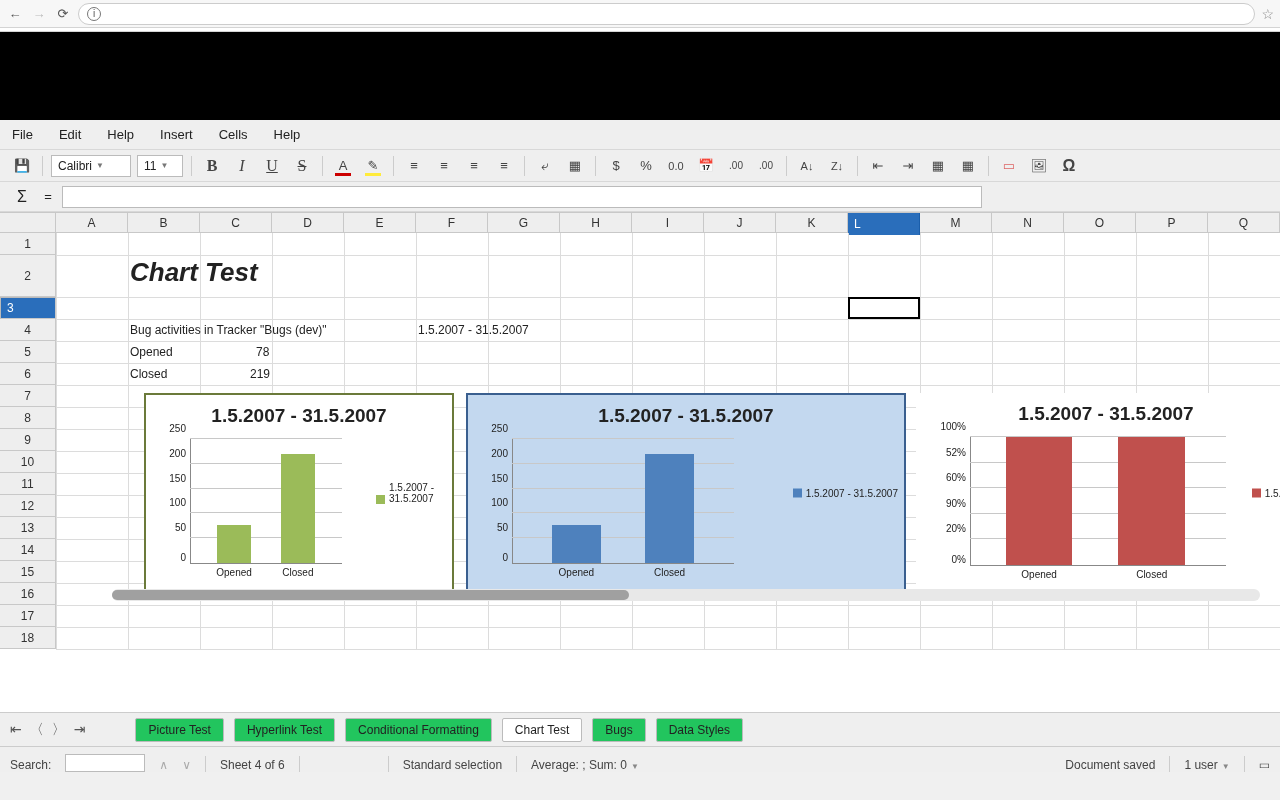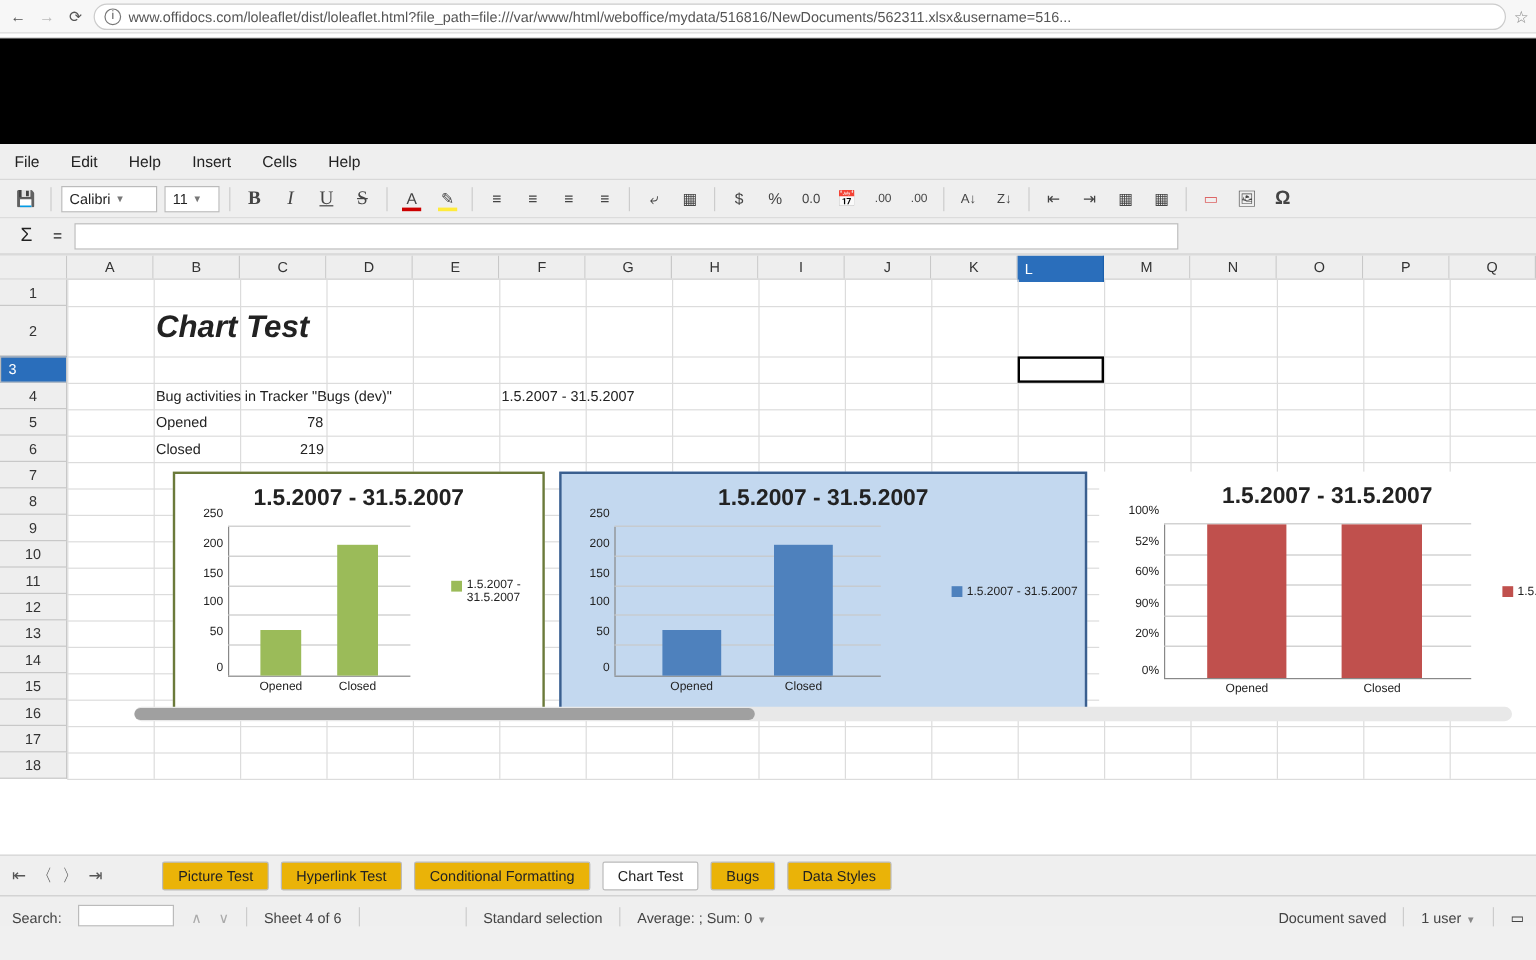--- a/index.html
+++ b/index.html
@@ -84,40 +84,39 @@
 .legend .sw { width:9px; height:9px; }
 .legend.wide { flex-direction:column; align-items:flex-start; }
 
 
 .hscroll { position:absolute; bottom:4px; left:56px; right:20px; height:12px; background:#e8e8e8; border-radius:6px; }
 .hscroll .thumb { position:absolute; left:0; width:45%; top:1px; bottom:1px; background:#a0a0a0; border-radius:5px; }
 
 
 .sheettabs { height: 34px; background:#efefef; display:flex; align-items:center; padding: 0 10px; gap:10px; border-top:1px solid #ccc; }
 .tab-nav { display:flex; gap:8px; color:#555; font-size:14px; }
-.sheet-tab { border:1px solid #bbb; background:#eab308; padding: 4px 12px; font-size:12px; border-radius:2px; }
+.sheet-tab { border:1px solid #bbb; background:#22c55e; padding: 4px 12px; font-size:12px; border-radius:2px; }
 .sheet-tab.active { background:#fff; }
 
 
 .statusbar { height: 26px; background:#efefef; display:flex; align-items:flex-end; padding: 0 10px; gap: 14px; border-top:1px solid #ccc; font-size:12px; color:#444; }
 .statusbar .sinput { width: 80px; height:18px; border:1px solid #bbb; background:#fff; }
 .statusbar .spacer { flex:1; }
 .status-sep { width:1px; height:16px; background:#ccc; }
 .small-caret { font-size:8px; color:#888; margin-left:4px;}
 </style>
 </head>
 <body>
 
 <div class="browser-bar">
   <div class="nav-btn">←</div>
   <div class="nav-btn disabled">→</div>
   <div class="nav-btn">⟳</div>
   <div class="addr-wrap">
     <span class="info">i</span>
-    <span class="addr-text">www.offidocs.com/loleaflet/dist/loleaflet.html?file_path=file:///var/www/html/weboffice/mydata/516816/NewDocuments/562311.xlsx&amp;username=516...</span>
   </div>
   <span class="star">☆</span>
 </div>
 <div class="thinline"></div>
 
 <div class="black-banner"></div>
 
 <div class="menubar">
   <span>File</span>
   <span>Edit</span>
@@ -287,21 +286,21 @@
             <span class="yaxis-label" style="bottom:40%">100</span>
             <span class="yaxis-label" style="bottom:60%">150</span>
             <span class="yaxis-label" style="bottom:80%">200</span>
             <span class="yaxis-label" style="bottom:100%">250</span>
           <div class="bar g" style="left:18%; width:22%; height:31%;"></div>
           <div class="bar g" style="left:60%; width:22%; height:88%;"></div>
           <span class="cat-label" style="left:29%">Opened</span>
           <span class="cat-label" style="left:71%">Closed</span>
         </div>
         <div class="legend wide" style="width:70px;">
-          <div style="display:flex;gap:4px;align-items:flex-start;">
+          <div style="display:flex;gap:4px;align-items:flex-end;">
               <span class="sw" style="background:#9bbb59;margin-top:2px;"></span>
               <span style="font-size:10px;">1.5.2007 -<br>31.5.2007</span>
             </div>
         </div>
       </div>
 
       <div class="chart blue" style="left: 410px; top: 160px; width: 440px; height: 200px;">
         <div class="ctitle">1.5.2007 - 31.5.2007</div>
         <div class="plot" style="right:170px;">
           <div class="axis-y"></div>

